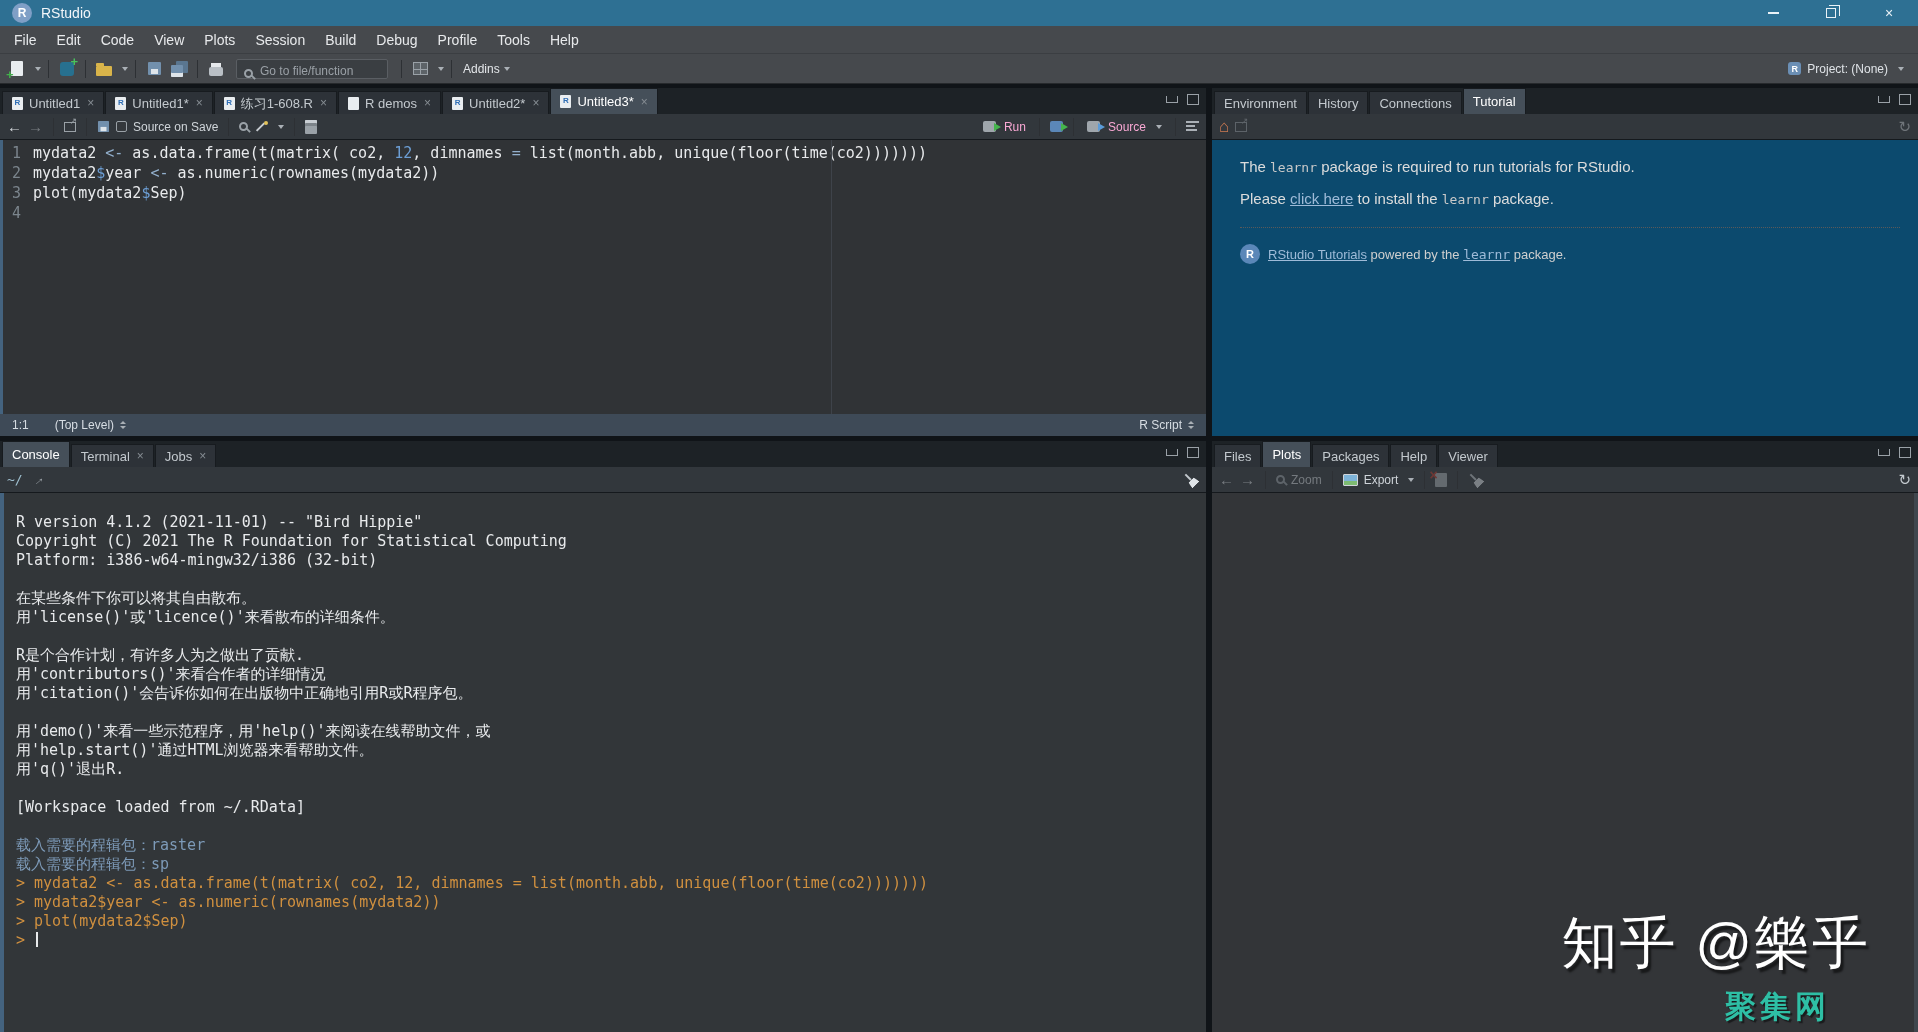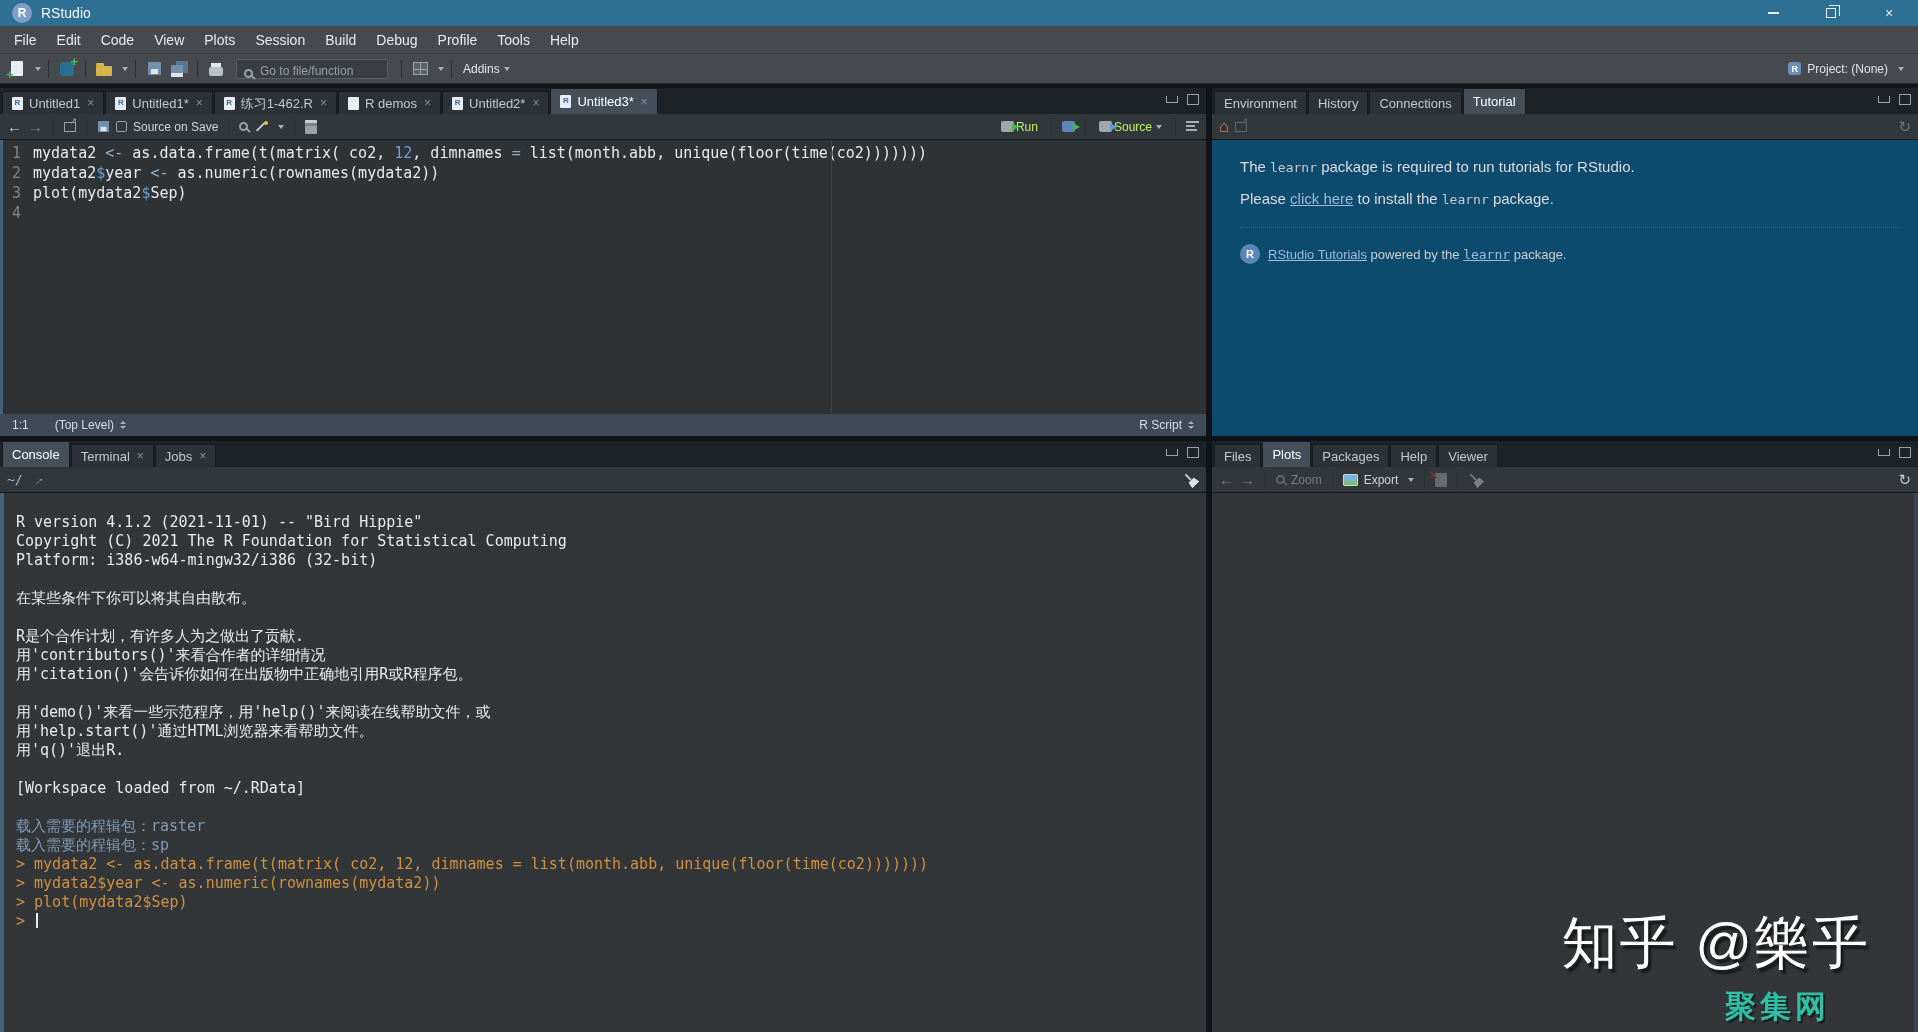--- a/index.html
+++ b/index.html
@@ -77,21 +77,21 @@
   .pane-toolbar{height:26px;background:#32373c;border-bottom:1px solid #15191d;display:flex;align-items:center;padding:0 7px;gap:6px;color:#cfd4d9;font-size:12px;flex:none}
   .flex-spacer{flex:1}
   .arrow{font-size:15px;font-weight:bold;color:#d6dade;line-height:1}
   .popup{width:12px;height:10px;border:1px solid #9aa1a7;position:relative}
   .popup::after{content:"\2197";position:absolute;right:-2px;top:-7px;font-size:9px;color:#9aa1a7}
   .cb{width:11px;height:11px;border:1px solid #9aa1a7;background:#34383c;border-radius:2px}
   .wand{width:14px;height:14px;position:relative}
   .wand::before{content:"";position:absolute;left:1px;top:6px;width:11px;height:2px;background:#c8cdd2;transform:rotate(-45deg)}
   .wand::after{content:"";position:absolute;right:0;top:1px;width:4px;height:4px;background:#e3c35a;border-radius:50%}
   .notebook{width:12px;height:14px;background:#9aa1a7;border-radius:1px;box-shadow:inset 0 3px 0 #c9ced3,inset 0 6px 0 #7d848a}
-  .runbtn{display:flex;align-items:center;color:#bef264;font-size:12px;padding:0 3px}
+  .runbtn{display:flex;align-items:center;gap:6px;color:#f9a8d4;font-size:12px;padding:0 3px}
   .run-ico{width:13px;height:11px;background:#9fa6ac;border-radius:2px;position:relative;margin-right:2px}
   .run-ico::after{content:"";position:absolute;right:-5px;top:1.5px;border-left:7px solid #45b54d;border-top:4px solid transparent;border-bottom:4px solid transparent}
   .rerun-ico{width:13px;height:11px;background:#5b87b8;border-radius:2px;position:relative}
   .rerun-ico::after{content:"";position:absolute;right:-5px;top:1.5px;border-left:7px solid #45b54d;border-top:4px solid transparent;border-bottom:4px solid transparent}
   .src-ico{width:13px;height:11px;background:#9fa6ac;border-radius:2px;position:relative;margin-right:2px}
   .src-ico::after{content:"";position:absolute;right:-5px;top:1.5px;border-left:7px solid #5b9bd8;border-top:4px solid transparent;border-bottom:4px solid transparent}
   .outline-ico{width:13px;height:13px;background:linear-gradient(#aab0b6,#aab0b6) 0 1px/13px 2px no-repeat,linear-gradient(#aab0b6,#aab0b6) 0 5px/9px 2px no-repeat,linear-gradient(#aab0b6,#aab0b6) 0 9px/11px 2px no-repeat}
 
   
   .code-area{flex:1;background:#303336;position:relative;font-family:"DejaVu Sans Mono",monospace;font-size:15px;line-height:20px;overflow:hidden;border-left:3px solid #44637f;padding-top:3px}
@@ -229,21 +229,21 @@
                 <span class="tab-label">Untitled1</span>
                 <span class="x">×</span>
               </div>
               <div class="tab">
                 <span class="ficon rfile"></span>
                 <span class="tab-label">Untitled1*</span>
                 <span class="x">×</span>
               </div>
               <div class="tab">
                 <span class="ficon rfile"></span>
-                <span class="tab-label">练习1-462.R</span>
+                <span class="tab-label">练习1-608.R</span>
                 <span class="x">×</span>
               </div>
               <div class="tab">
                 <span class="ficon"></span>
                 <span class="tab-label">R demos</span>
                 <span class="x">×</span>
               </div>
               <div class="tab">
                 <span class="ficon rfile"></span>
                 <span class="tab-label">Untitled2*</span>
@@ -358,20 +358,21 @@
           <span class="path-arrow">→</span>
           <span class="flex-spacer"></span>
           <span class="broom"></span>
         </div>
         <div class="console-content">
             <div class="console-line">R version 4.1.2 (2021-11-01) -- "Bird Hippie"</div>
             <div class="console-line">Copyright (C) 2021 The R Foundation for Statistical Computing</div>
             <div class="console-line">Platform: i386-w64-mingw32/i386 (32-bit)</div>
             <div class="console-line">&nbsp;</div>
             <div class="console-line">在某些条件下你可以将其自由散布。</div>
+            <div class="console-line">用'license()'或'licence()'来看散布的详细条件。</div>
             <div class="console-line">&nbsp;</div>
             <div class="console-line">R是个合作计划，有许多人为之做出了贡献.</div>
             <div class="console-line">用'contributors()'来看合作者的详细情况</div>
             <div class="console-line">用'citation()'会告诉你如何在出版物中正确地引用R或R程序包。</div>
             <div class="console-line">&nbsp;</div>
             <div class="console-line">用'demo()'来看一些示范程序，用'help()'来阅读在线帮助文件，或</div>
             <div class="console-line">用'help.start()'通过HTML浏览器来看帮助文件。</div>
             <div class="console-line">用'q()'退出R.</div>
             <div class="console-line">&nbsp;</div>
             <div class="console-line">[Workspace loaded from ~/.RData]</div>

